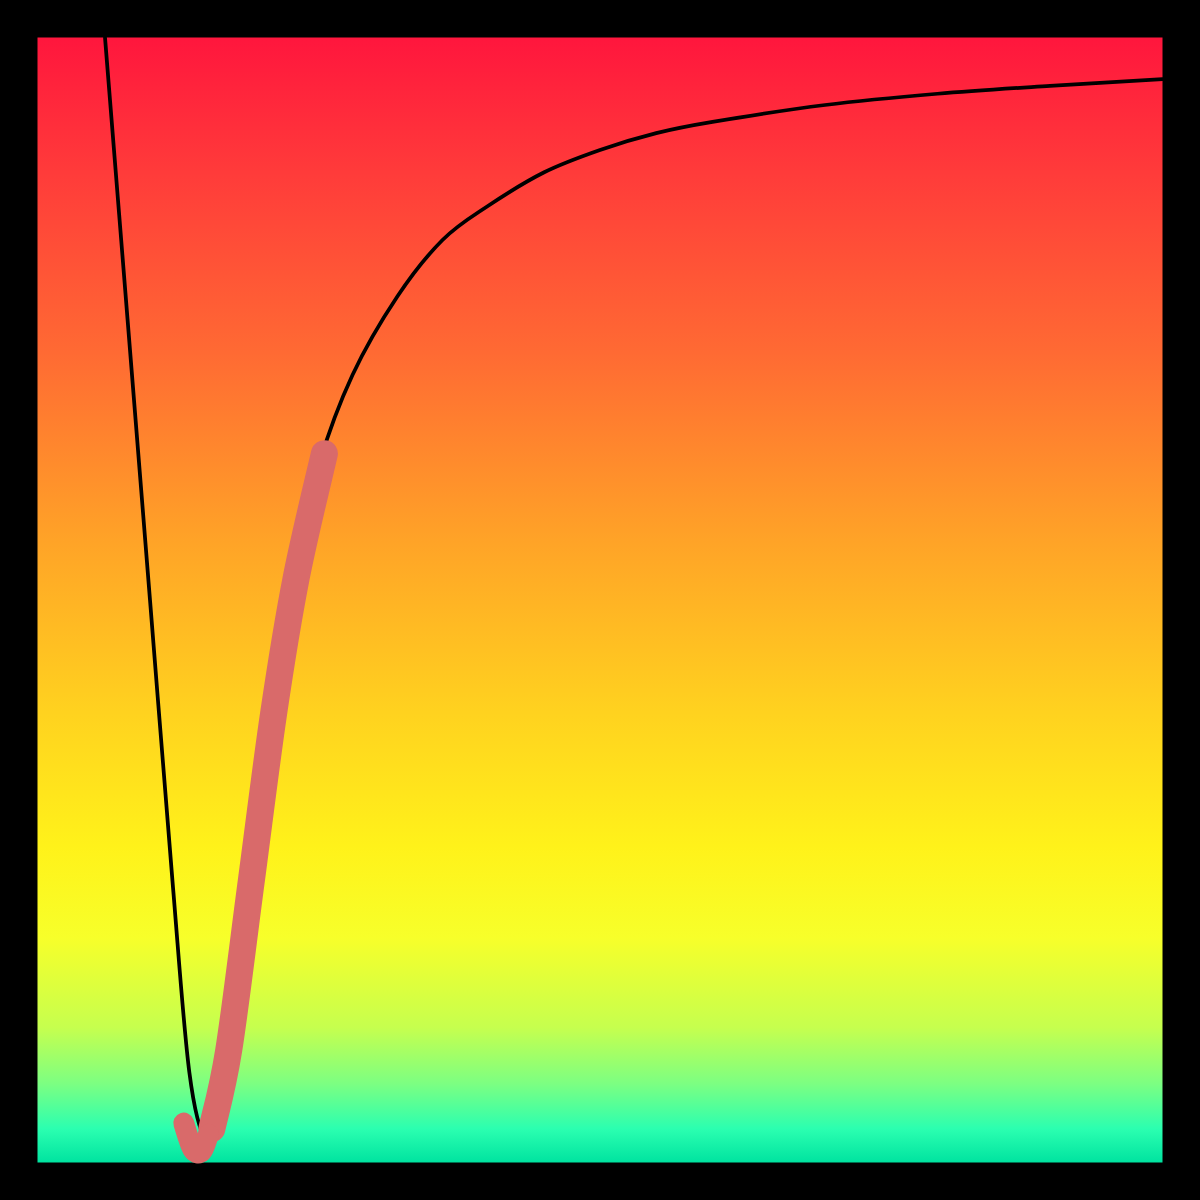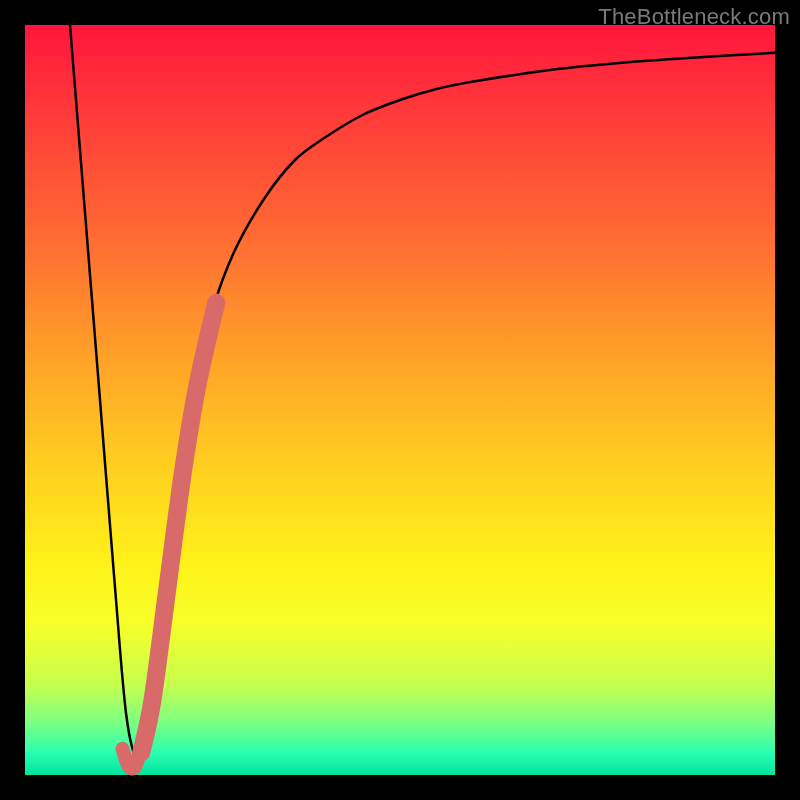--- a/index.html
+++ b/index.html
@@ -69,15 +69,14 @@
 
       <path id="curve-path" fill="none" stroke="#000000" stroke-width="2.5" stroke-linecap="round" stroke-linejoin="round" d="M 45 0 C 47.5 31.25, 55 125, 60 187.5 C 65 250, 70 312.5, 75 375 C 80 437.5, 85.625 510, 90 562.5 C 94.375 615, 97.5 661.25, 101.25 690 C 105 718.75, 109.375 731.25, 112.5 735 C 115.625 738.75, 116.25 735, 120 712.5 C 123.75 690, 130 641.25, 135 600 C 140 558.75, 145 502.5, 150 465 C 155 427.5, 158.75 405, 165 375 C 171.25 345, 180 310, 187.5 285 C 195 260, 201.25000000000003 243.75, 210.00000000000003 225 C 218.75000000000003 206.25, 230 187.5, 240 172.5 C 250 157.5, 260 145, 270 135 C 280 125, 288.75 120, 300 112.5 C 311.25 105, 325 96.25, 337.5 90 C 350 83.75, 362.5 79.375, 375 75 C 387.5 70.625, 400.00000000000006 66.875, 412.50000000000006 63.75 C 425.00000000000006 60.625, 431.25 59.375, 450 56.25 C 468.75 53.125, 500 48.125, 525 45 C 550 41.875, 575 39.625, 600 37.5 C 625 35.375, 650 33.875, 675 32.25 C 700 30.625, 737.5 28.5, 750 27.75"></path>
 
       <path id="highlight-path" fill="none" stroke="#d96a6a" stroke-width="18" stroke-linecap="round" stroke-linejoin="round" d="M 116.25 727.5 C 118.125 718.75, 123.12500000000001 702.5, 127.50000000000001 675 C 131.875 647.5, 137.5 600, 142.5 562.5 C 147.5 525, 152.5 483.75, 157.5 450 C 162.5 416.25, 166.875 388.75, 172.5 360 C 178.125 331.25, 188.125 291.25, 191.25 277.5"></path>
 
       <path id="hook-path" fill="none" stroke="#d96a6a" stroke-width="14" stroke-linecap="round" stroke-linejoin="round" d="M 97.5 723.75 C 98.5 726.625, 101.50000000000001 737.875, 103.50000000000001 741 C 105.50000000000001 744.125, 107.75 744.125, 109.5 742.5 C 111.25 740.875, 113.25 733.125, 114 731.25"></path>
     </svg>
 
   </div>
 
-  <div class="watermark">TheBottleneck.com</div>
 
 </div>
 
 </body></html>

